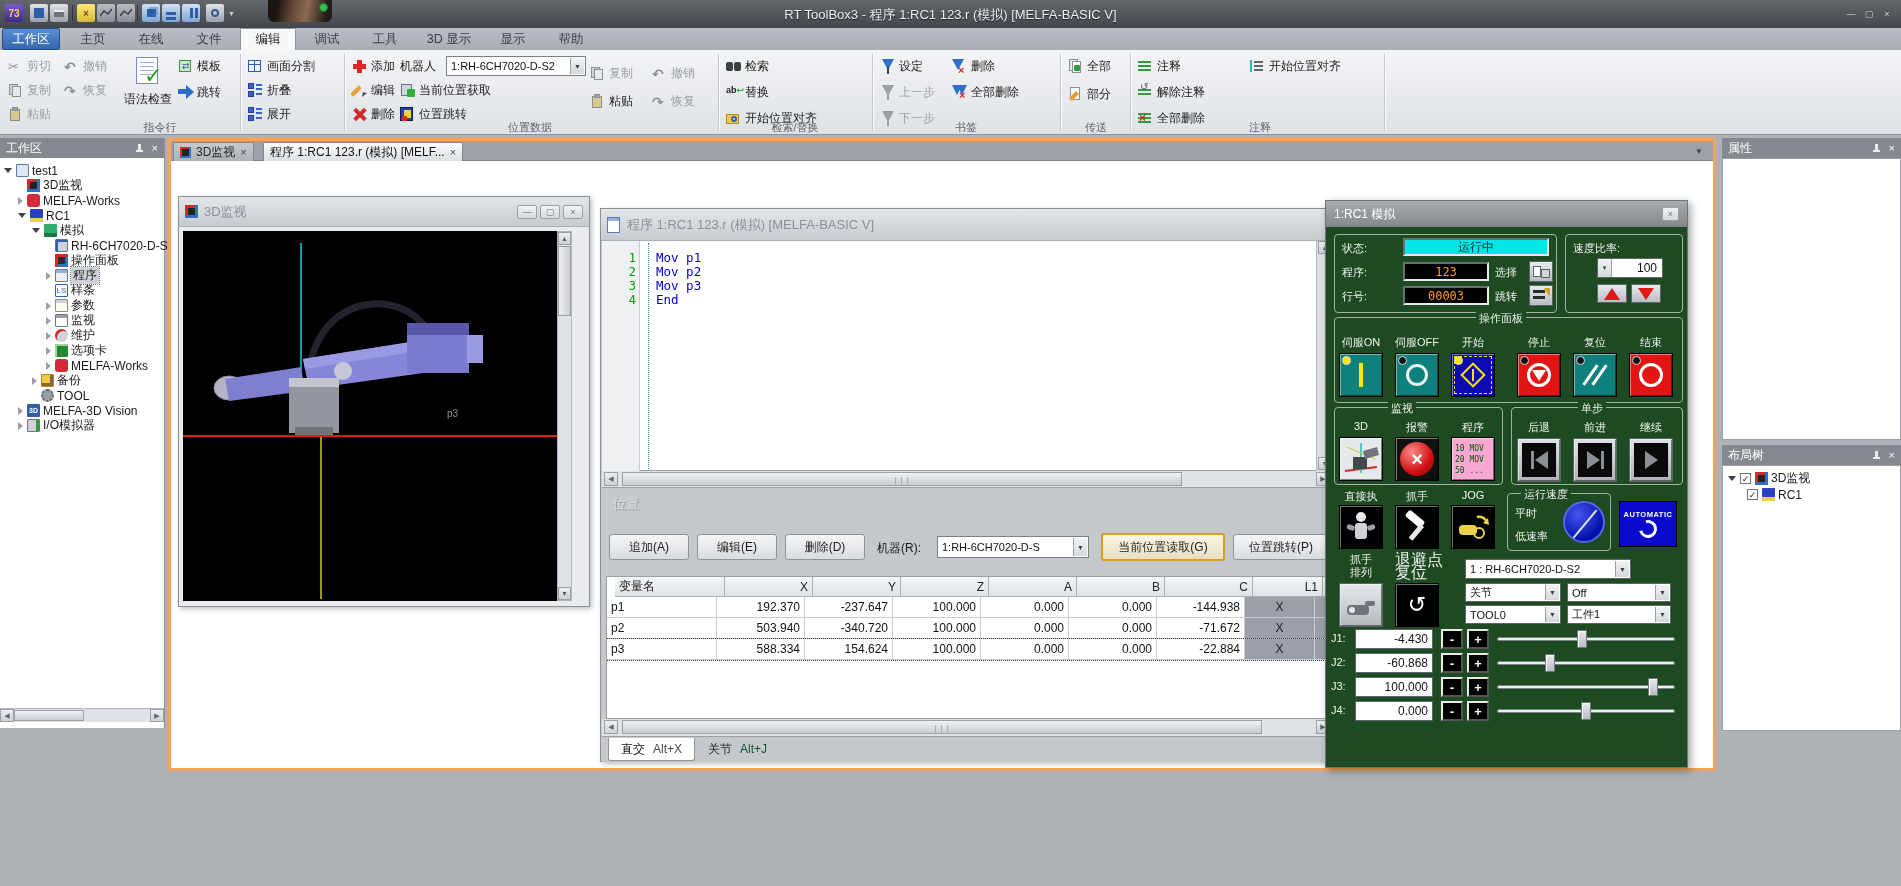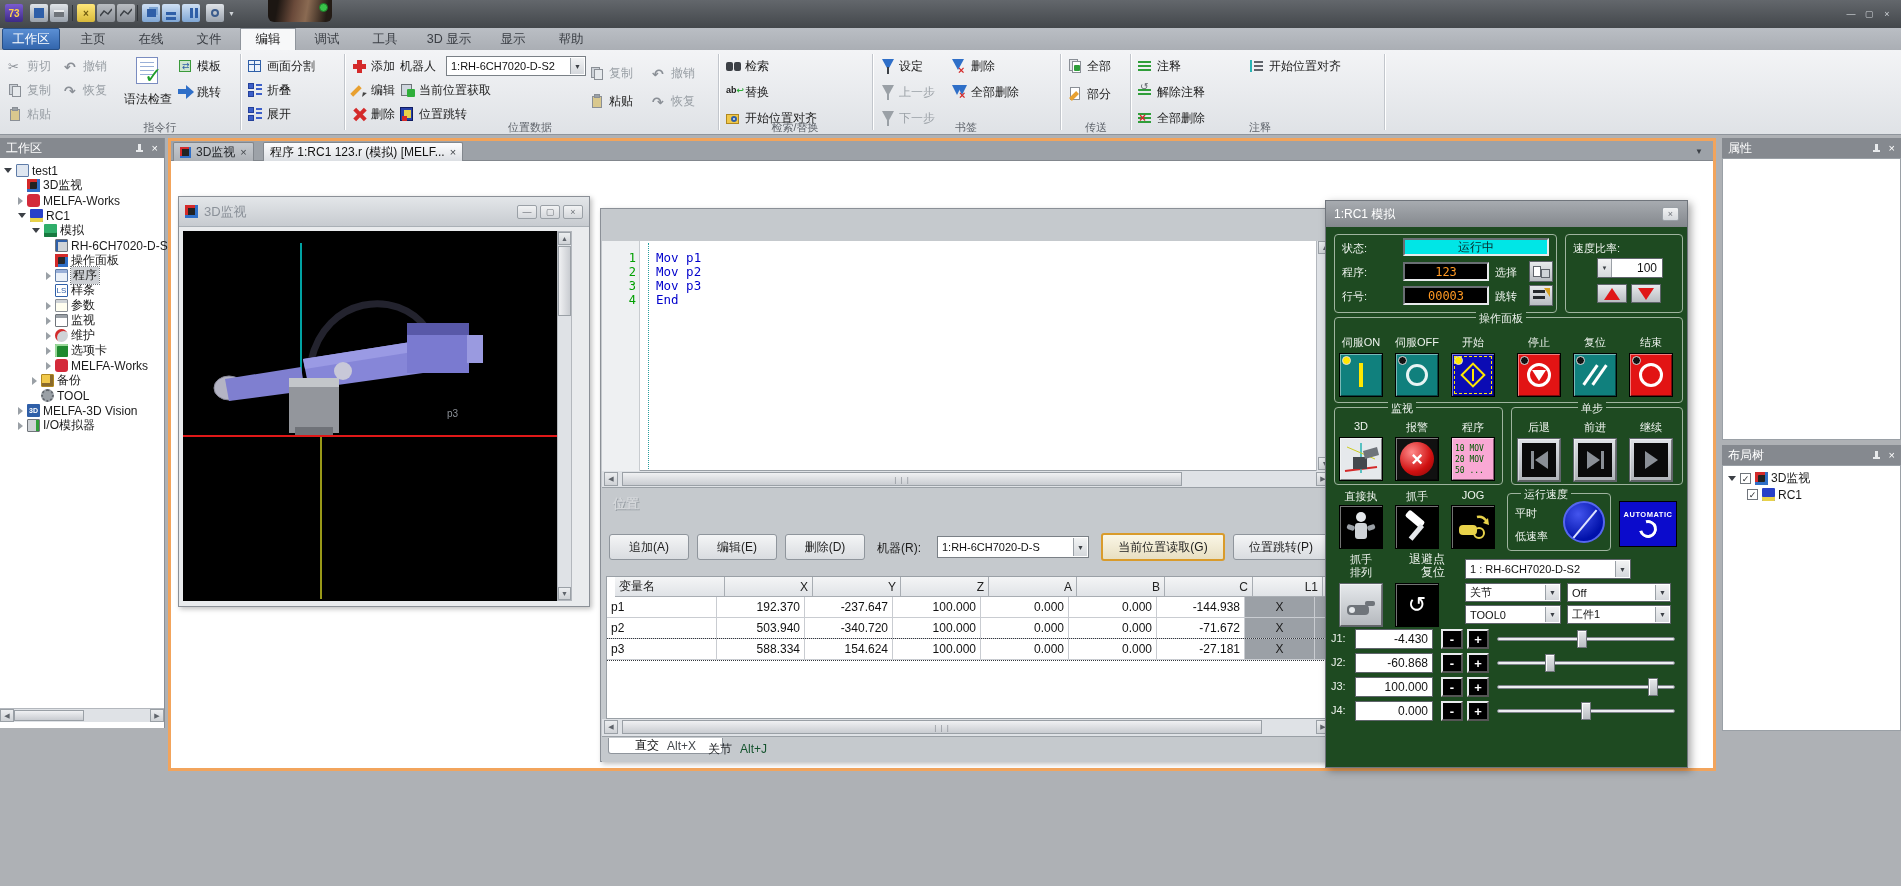--- a/index.html
+++ b/index.html
@@ -120,20 +120,21 @@
   <div class="a qat-ic" style="left:162px;top:4px;background:linear-gradient(#cfe0f4,#7fa6d4)">
       <span style="width:10px;height:3px;background:#2f5fa8;display:block;box-shadow:0 5px 0 #2f5fa8"></span>
     </div>
   <div class="a qat-ic" style="left:182px;top:4px;background:linear-gradient(#cfe0f4,#7fa6d4)">
       <span style="width:3px;height:10px;background:#2f5fa8;display:block;box-shadow:5px 0 0 #2f5fa8"></span>
     </div>
   <div class="a qat-ic" style="left:206px;top:4px;background:linear-gradient(#dfe3e8,#9aa2ac)">
       <span style="width:8px;height:8px;border:2px solid #3c5c8c;border-radius:50%;display:block"></span>
     </div>
   <div class="a" style="left:228px;top:10px;font-size:7px;color:#cfd3d7"><span>▼</span></div>
+  <div class="a tb-title nw">RT ToolBox3 - 程序 1:RC1 123.r (模拟)   [MELFA-BASIC V]</div>
   <div class="a" style="left:268px;top:0;width:64px;height:22px;border-radius:0 0 6px 6px;background:linear-gradient(100deg,#1c1612 15%,#6a4a3a 40%,#8a6a52 60%,#241c16 90%);overflow:hidden">
     <span style="position:absolute;right:4px;top:3px;width:9px;height:9px;border-radius:50%;background:#39c24a;border:1px solid #1c7a28"></span>
   </div>
   <div class="a winctl" style="left:1843px;top:7px">
       <span>—</span>
     </div>
   <div class="a winctl" style="left:1861px;top:7px">
       <span>▢</span>
     </div>
   <div class="a winctl" style="left:1879px;top:7px">
@@ -600,20 +601,24 @@
         <span>▲</span>
       </span>
     <span class="a" style="left:0;top:14px;width:13px;height:70px;background:linear-gradient(90deg,#f0f1f3,#c9ccd1);border:1px solid #9aa0a6"></span>
     <span class="sbtn a" style="left:0;top:355px;width:13px;height:13px">
         <span>▼</span>
       </span>
   </div>
 </div>
 
 <div class="a cwin" style="left:600px;top:208px;width:732px;height:554px;background:#c5c9cd">
+  <div class="ctitle" style="height:32px">
+    <span style="width:13px;height:16px;background:#fff;border:1px solid #5f7ca8;box-shadow:inset 0 3px 0 #9ab0d8;margin-right:7px"></span>
+    <span style="font-size:13px">程序 1:RC1 123.r (模拟)   [MELFA-BASIC V]</span>
+  </div>
 
   <div class="a" style="left:1px;top:32px;width:714px;height:230px;background:#fff;border-bottom:1px solid #9aa0a6">
     <div class="a" style="left:0;top:0;width:38px;height:230px;background:#eef0f2;border-right:1px solid #c8ccd0"></div>
     <div class="a" style="left:46px;top:2px;width:1px;height:226px;border-left:1px dotted #2a9d9d"></div>
     <span class="lno" style="top:10px">1</span>
       <span class="code" style="left:54px;top:9px">Mov p1</span>
     <span class="lno" style="top:24px">2</span>
       <span class="code" style="left:54px;top:23px">Mov p2</span>
     <span class="lno" style="top:38px">3</span>
       <span class="code" style="left:54px;top:37px">Mov p3</span>
@@ -699,39 +704,39 @@
       <span class="cell cC" style="width:70px">X</span>
       <span class="cell cC" style="width:70px">X</span>
     </div>
     <div class="trow" style="left:0;top:62px;width:780px;outline:1px dotted #33373c">
       <span class="cell" style="width:110px">p3</span>
       <span class="cell cR" style="width:88px">588.334</span>
       <span class="cell cR" style="width:88px">154.624</span>
       <span class="cell cR" style="width:88px">100.000</span>
       <span class="cell cR" style="width:88px">0.000</span>
       <span class="cell cR" style="width:88px">0.000</span>
-      <span class="cell cR" style="width:88px">-27.181</span>
+      <span class="cell cR" style="width:88px">-22.884</span>
       <span class="cell cC" style="width:70px">X</span>
       <span class="cell cC" style="width:70px">X</span>
     </div>
   </div>
 
   <div class="a" style="left:1px;top:510px;width:730px;height:17px;background:#dfe2e6">
     <span class="sbtn a" style="left:2px;top:1px;width:14px;height:14px">
         <span>◀</span>
       </span>
     <span class="sthumbH a" style="left:20px;top:1px;width:640px;height:14px">
         <span>| | |</span>
       </span>
     <span class="sbtn a" style="left:714px;top:1px;width:14px;height:14px">
         <span>▶</span>
       </span>
   </div>
   <div class="a" style="left:1px;top:527px;width:730px;height:26px;background:#c5c9cd;border-top:1px solid #9aa0a6">
-    <div class="a" style="left:6px;top:1px;height:16px;padding:0 26px;background:#fff;border:1px solid #8f959c;border-top:none;border-radius:0 0 3px 3px;display:flex;align-items:center;gap:8px;font-size:12px;color:#111">
+    <div class="a" style="left:6px;top:1px;height:23px;padding:0 12px;background:#fff;border:1px solid #8f959c;border-top:none;border-radius:0 0 3px 3px;display:flex;align-items:center;gap:8px;font-size:12px;color:#111">
         <span>直交</span>
         <span style="color:#44484d">Alt+X</span>
       </div>
     <div class="a" style="left:96px;top:1px;height:22px;padding:0 10px;display:flex;align-items:center;gap:8px;font-size:12px;color:#26292d">
         <span>关节</span>
         <span style="color:#14532d">Alt+J</span>
       </div>
   </div>
 </div>
 
@@ -901,21 +906,21 @@
   <div class="a" style="left:237px;top:300px;width:42px;height:42px;border-radius:50%;background:radial-gradient(circle at 35% 30%,#4455ee,#0011aa 70%);border:2px solid #5566ee">
       <span style="position:absolute;left:19px;top:3px;width:2px;height:36px;background:#dfe3ff;transform:rotate(40deg)"></span>
     </div>
 
   <div class="a" style="left:293px;top:300px;width:58px;height:46px;background:#0b0bcc;border:1px solid #000;display:flex;flex-direction:column;align-items:center;justify-content:center;gap:1px">
     <span style="color:#fff;font-size:7.5px;font-weight:bold;letter-spacing:.5px">AUTOMATIC</span>
     <span style="width:18px;height:18px;border:3px solid #fff;border-radius:50%;border-left-color:transparent;transform:rotate(30deg)"></span>
   </div>
 
   <div class="a" style="left:13px;top:352px;width:44px;text-align:center;color:#eef3ee;font-size:11px;line-height:13px"><span>抓手</span><br><span>排列</span></div>
-  <div class="a" style="left:69px;top:352px;width:50px;text-align:right;color:#eef3ee;font-size:12px;line-height:13px"><span>退避点</span><br><span>复位</span></div>
+  <div class="a" style="left:69px;top:352px;width:50px;text-align:left;color:#eef3ee;font-size:16px;line-height:13px"><span>退避点</span><br><span>复位</span></div>
   <div class="opbtn" style="left:13px;top:382px;background:linear-gradient(#e6e9ec,#b4b8bd);border-color:#5f646b">
       <svg width="36" height="36">
         <rect x="4" y="18" width="22" height="10" rx="4" fill="#6f747a"></rect>
         <rect x="22" y="14" width="10" height="5" rx="2" fill="#6f747a"></rect>
         <circle cx="9" cy="23" r="3" fill="#e6e9ec"></circle>
       </svg>
     </div>
   <div class="opbtn blk" style="left:69px;top:382px;color:#fff;font-size:22px">
       <span>↺</span>
     </div>

